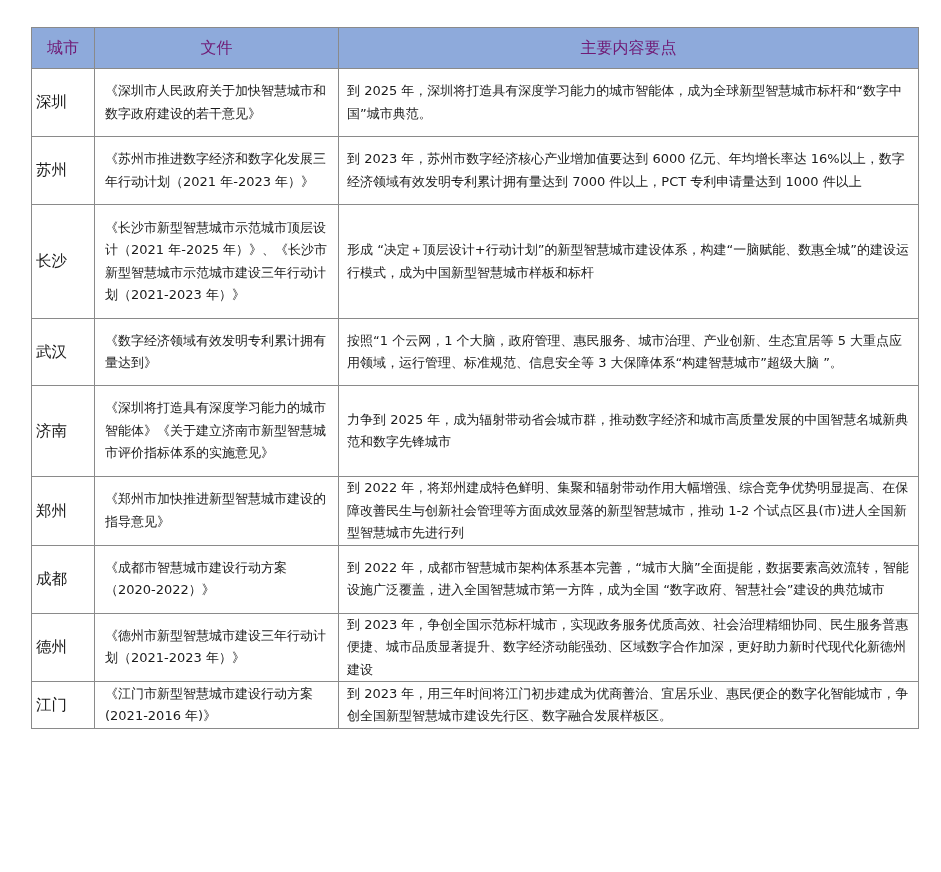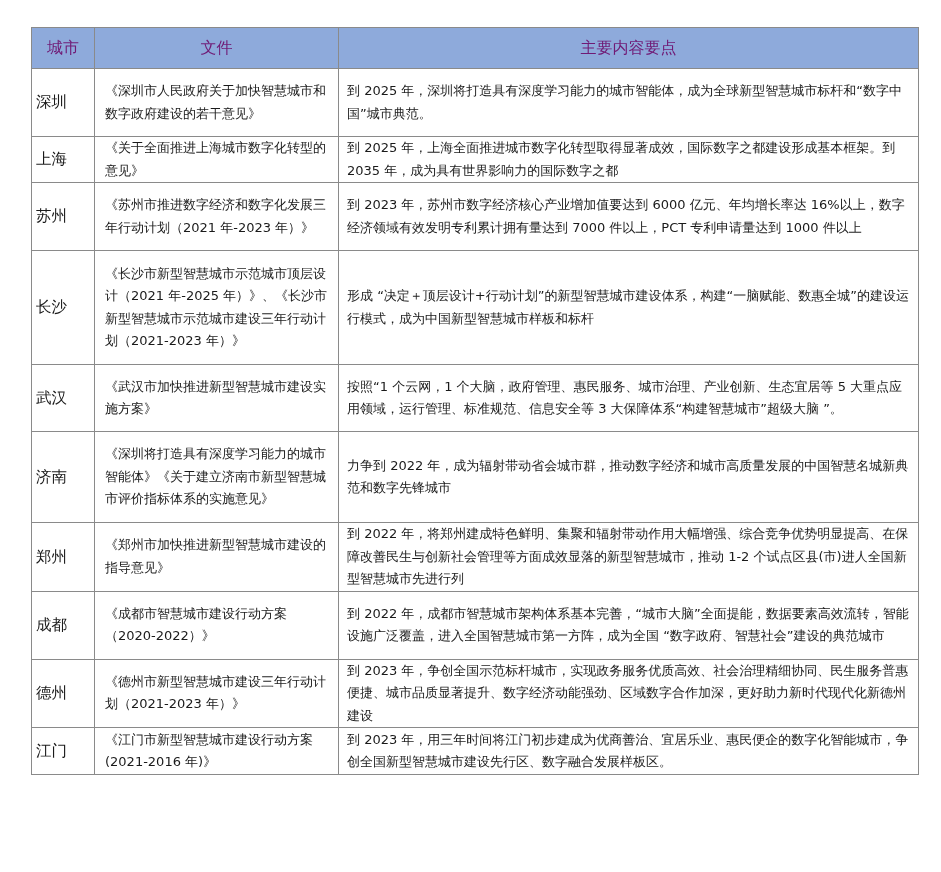--- a/index.html
+++ b/index.html
@@ -29,44 +29,39 @@
       <th>文件</th>
       <th>主要内容要点</th>
     </tr>
   </thead>
   <tbody>
     <tr style="height:68px">
       <td class="city">深圳</td>
       <td class="doc">《深圳市人民政府关于加快智慧城市和数字政府建设的若干意见》</td>
       <td class="content">到 2025 年，深圳将打造具有深度学习能力的城市智能体，成为全球新型智慧城市标杆和“数字中国”城市典范。</td>
     </tr>
-    <tr style="height:46px">
-      <td class="city">上海</td>
-      <td class="doc">《关于全面推进上海城市数字化转型的意见》</td>
-      <td class="content">到 2025 年，上海全面推进城市数字化转型取得显著成效，国际数字之都建设形成基本框架。到 2035 年，成为具有世界影响力的国际数字之都</td>
-    </tr>
     <tr style="height:68px">
       <td class="city">苏州</td>
       <td class="doc">《苏州市推进数字经济和数字化发展三年行动计划（2021 年-2023 年）》</td>
       <td class="content">到 2023 年，苏州市数字经济核心产业增加值要达到 6000 亿元、年均增长率达 16%以上，数字经济领域有效发明专利累计拥有量达到 7000 件以上，PCT 专利申请量达到 1000 件以上</td>
     </tr>
     <tr style="height:114px">
       <td class="city">长沙</td>
       <td class="doc">《长沙市新型智慧城市示范城市顶层设计（2021 年-2025 年）》、《长沙市新型智慧城市示范城市建设三年行动计划（2021-2023 年）》</td>
       <td class="content">形成 “决定＋顶层设计+行动计划”的新型智慧城市建设体系，构建“一脑赋能、数惠全城”的建设运行模式，成为中国新型智慧城市样板和标杆</td>
     </tr>
     <tr style="height:67px">
       <td class="city">武汉</td>
-      <td class="doc">《武汉市加快推进新型智慧城市建设实施方案》</td>
+      <td class="doc">《数字经济领域有效发明专利累计拥有量达到》</td>
       <td class="content">按照“1 个云网，1 个大脑，政府管理、惠民服务、城市治理、产业创新、生态宜居等 5 大重点应用领域，运行管理、标准规范、信息安全等 3 大保障体系“构建智慧城市”超级大脑 ”。</td>
     </tr>
     <tr style="height:91px">
       <td class="city">济南</td>
       <td class="doc">《深圳将打造具有深度学习能力的城市智能体》《关于建立济南市新型智慧城市评价指标体系的实施意见》</td>
-      <td class="content">力争到 2022 年，成为辐射带动省会城市群，推动数字经济和城市高质量发展的中国智慧名城新典范和数字先锋城市</td>
+      <td class="content">力争到 2025 年，成为辐射带动省会城市群，推动数字经济和城市高质量发展的中国智慧名城新典范和数字先锋城市</td>
     </tr>
     <tr style="height:68px">
       <td class="city">郑州</td>
       <td class="doc">《郑州市加快推进新型智慧城市建设的指导意见》</td>
       <td class="content">到 2022 年，将郑州建成特色鲜明、集聚和辐射带动作用大幅增强、综合竞争优势明显提高、在保障改善民生与创新社会管理等方面成效显落的新型智慧城市，推动 1-2 个试点区县(市)进人全国新型智慧城市先进行列</td>
     </tr>
     <tr style="height:68px">
       <td class="city">成都</td>
       <td class="doc">《成都市智慧城市建设行动方案（2020-2022）》</td>
       <td class="content">到 2022 年，成都市智慧城市架构体系基本完善，“城市大脑”全面提能，数据要素高效流转，智能设施广泛覆盖，进入全国智慧城市第一方阵，成为全国 “数字政府、智慧社会”建设的典范城市</td>

